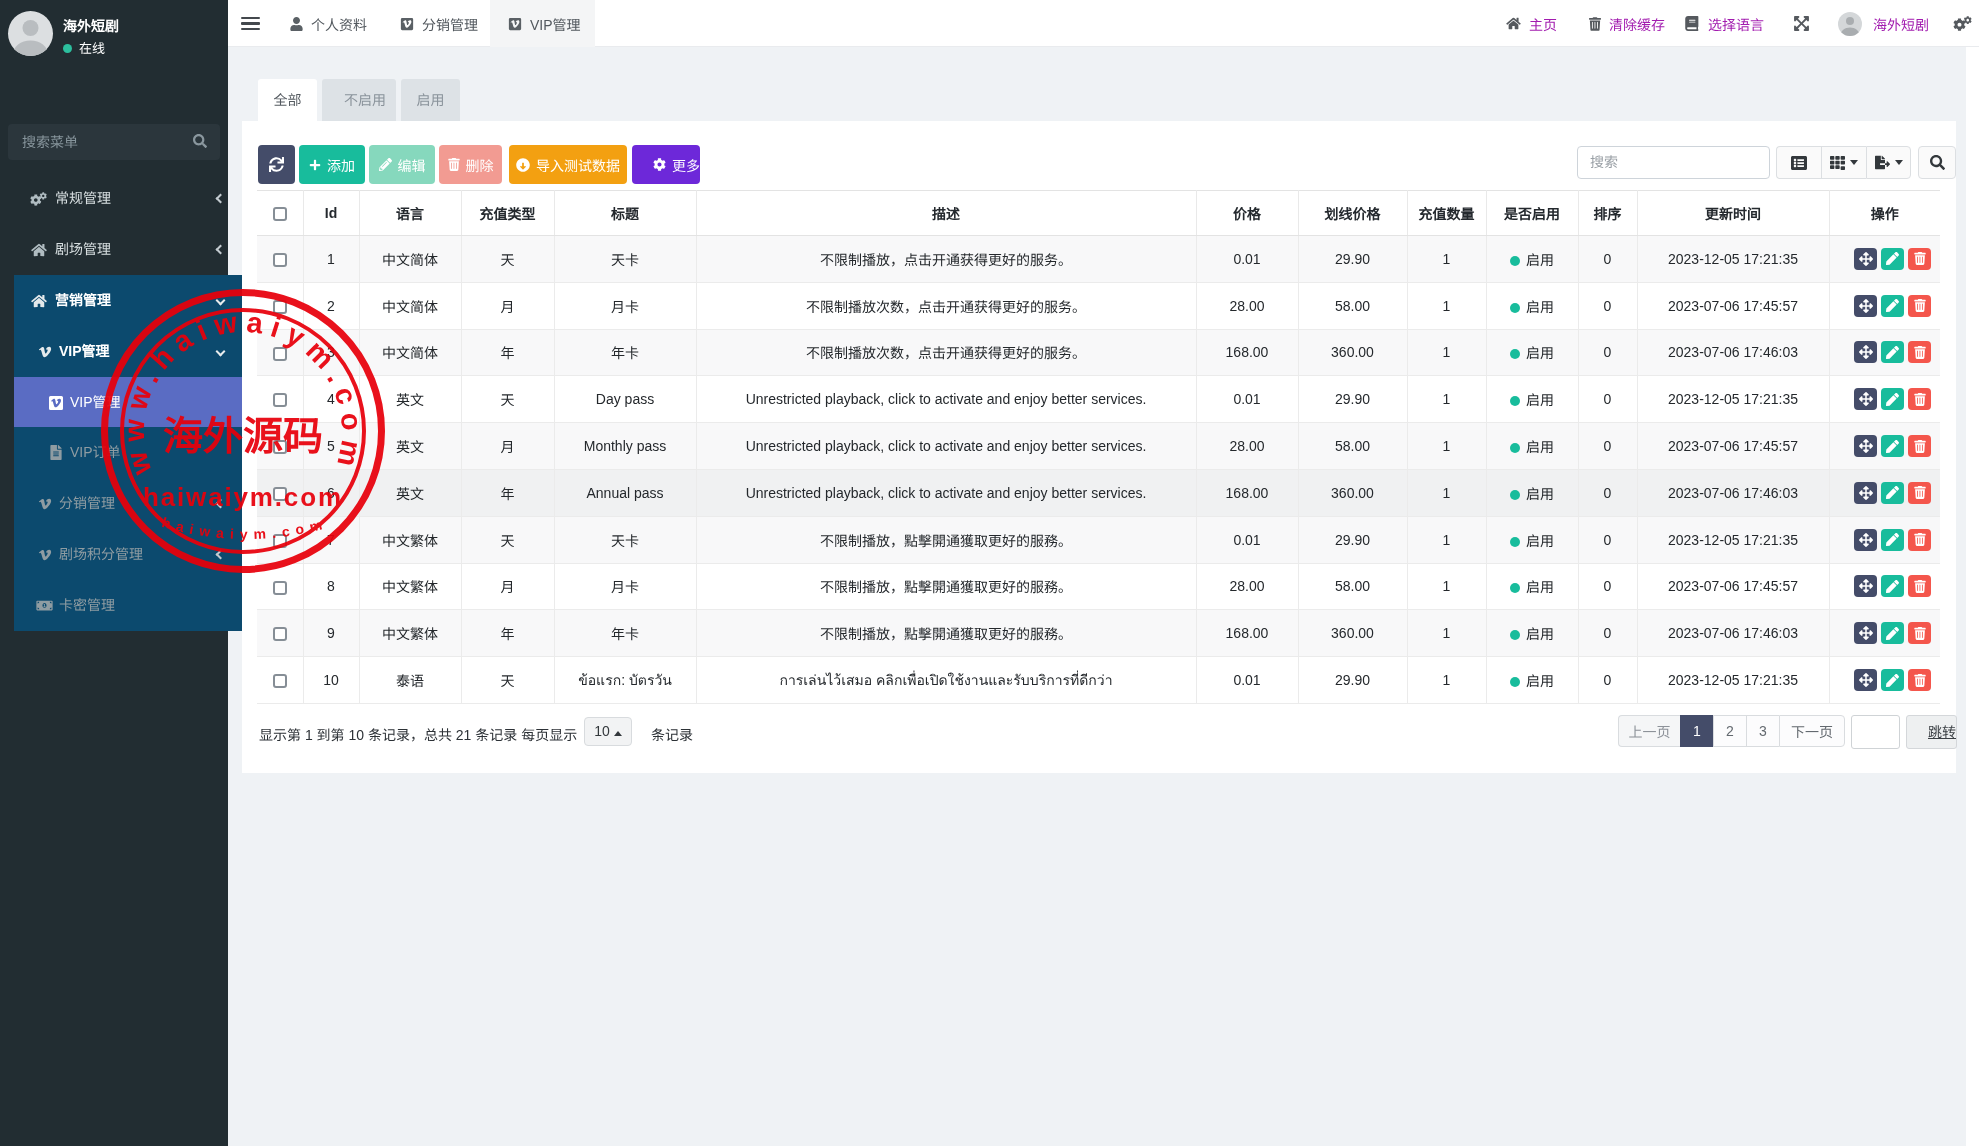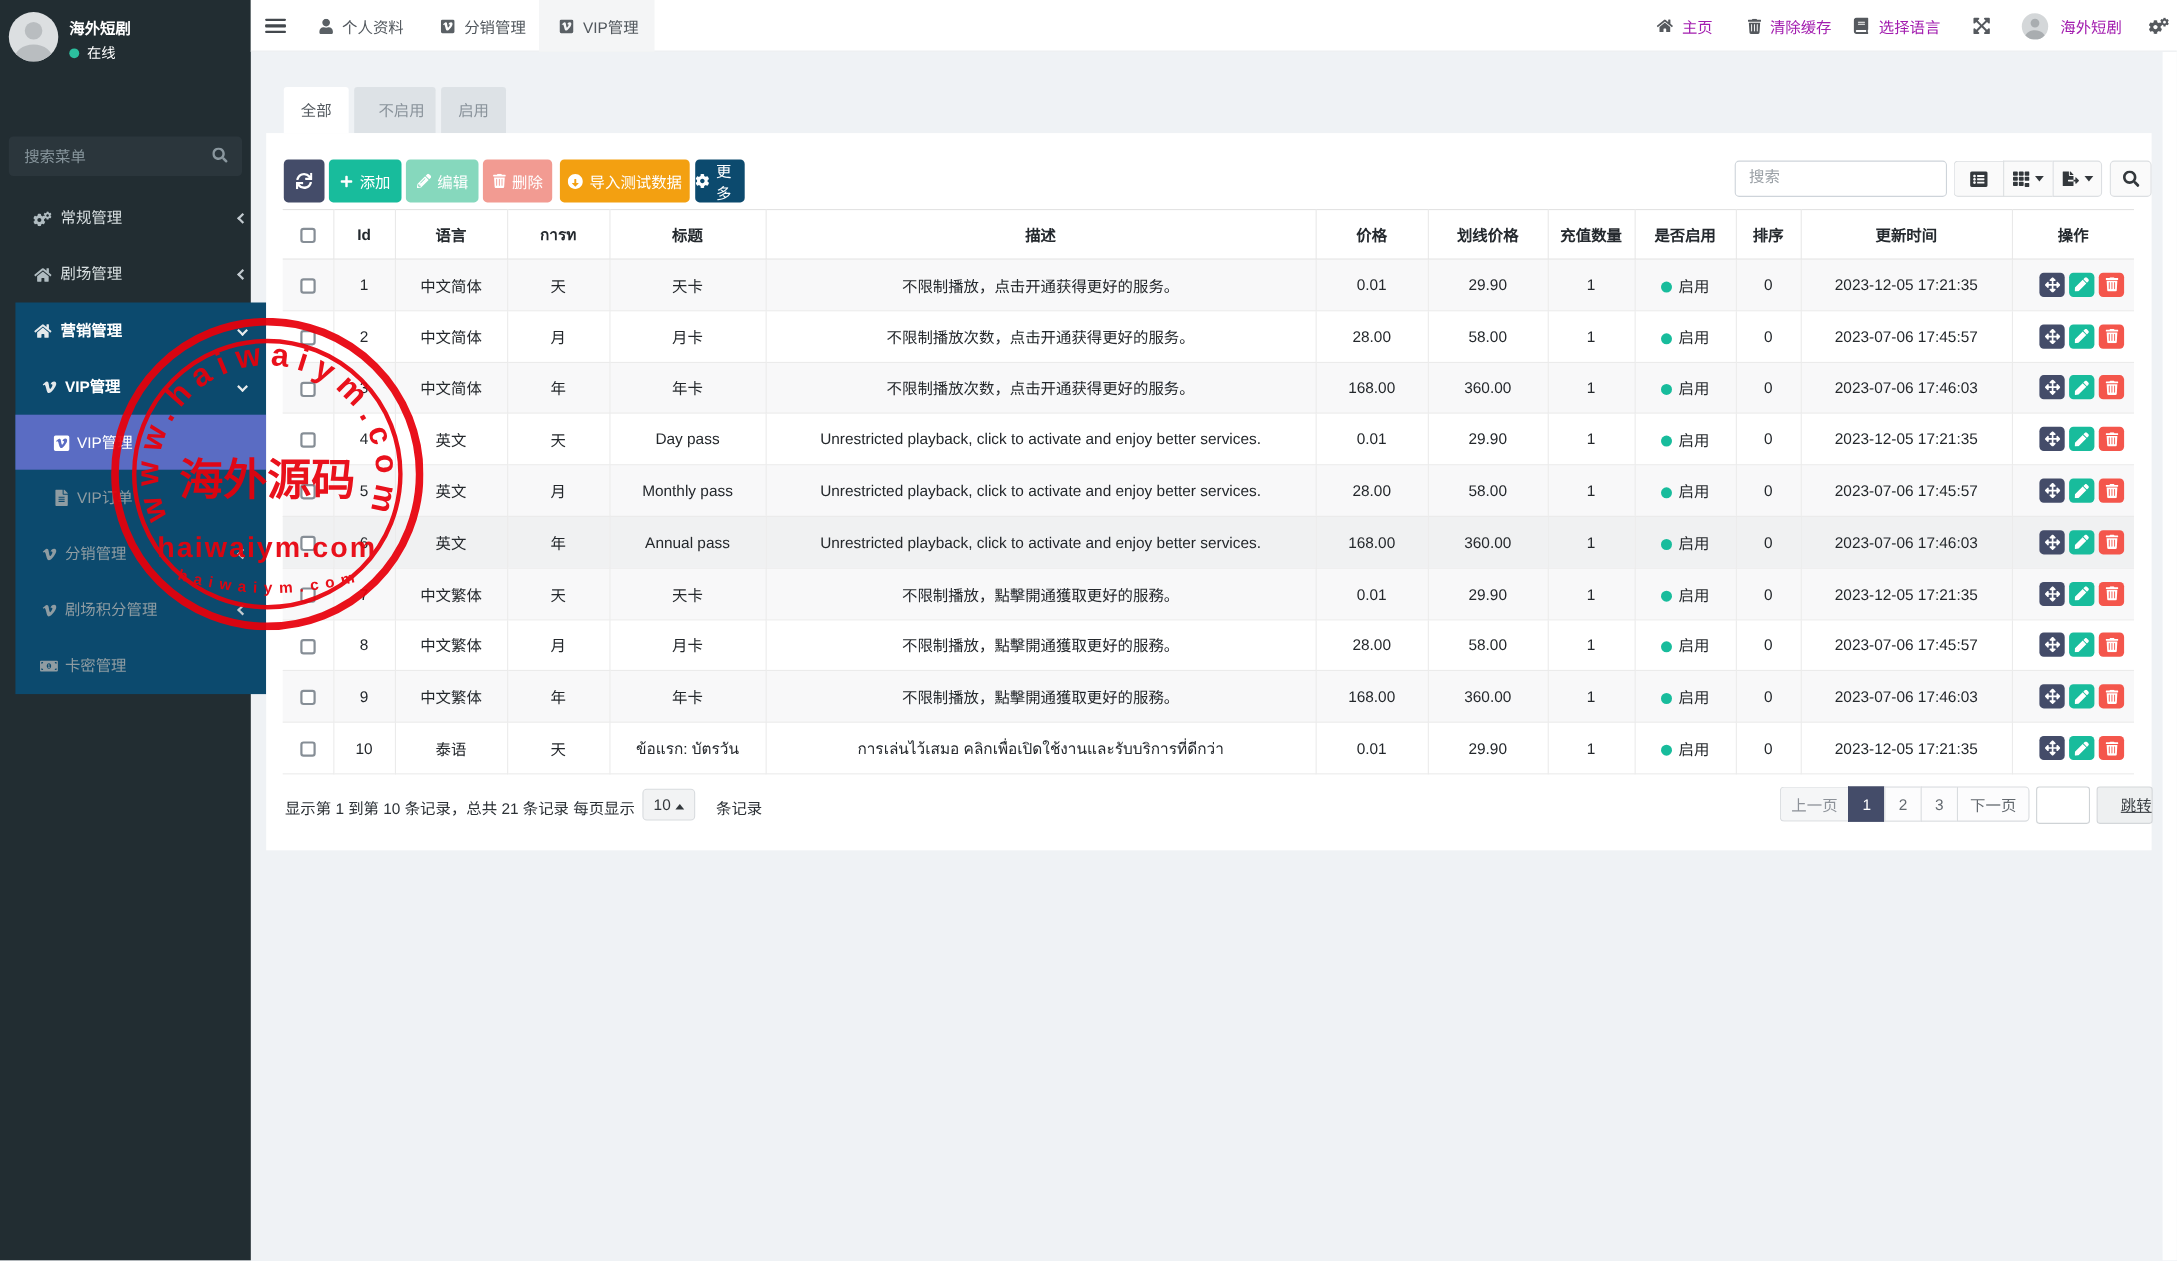--- a/index.html
+++ b/index.html
@@ -48,23 +48,23 @@
 .ctab{position:absolute;top:0;height:42px;line-height:42px;text-align:center;font-size:14px;background:#dde2e6;color:#8a939b;border-radius:3px 3px 0 0;}
 .ctab.on{background:#fff;color:#555b61;}
 #panel{position:absolute;left:242px;top:121px;width:1714px;height:652px;background:#fff;}
 
 .btn{position:absolute;top:24px;height:39px;border-radius:4px;color:#fff;font-size:14px;display:flex;align-items:center;justify-content:center;}
 #btn-refresh{left:16px;width:37px;background:#444c69;}
 #btn-add{left:57px;width:66px;background:#18bc9c;}
 #btn-edit{left:127px;width:66px;background:#86d8bd;}
 #btn-del{left:197px;width:63px;background:#f29b92;}
 #btn-import{left:267px;width:118px;background:#f3a011;}
-#btn-more{left:390px;width:45px;background:#0c4a6e;}
+#btn-more{left:390px;width:68px;background:#6d28d9;justify-content:flex-end;}
 .btn .bic{margin-right:6px;display:flex;align-items:center;}
-#srch{position:absolute;left:1335px;top:25px;width:193px;height:33px;border:1px solid #ced4da;border-radius:4px;background:#fff;color:#9aa0a6;font-size:14px;line-height:31px;padding-left:12px;font-family:Liberation Mono, monospace;}
+#srch{position:absolute;left:1335px;top:25px;width:193px;height:33px;border:1px solid #ced4da;border-radius:4px;background:#fff;color:#9aa0a6;font-size:14px;line-height:31px;padding-left:12px;}
 #btngrp{position:absolute;left:1534px;top:25px;width:135px;height:33px;display:flex;}
 #btngrp .gbtn{width:45px;height:33px;background:#fafafa;border:1px solid #dcdfe2;border-right-width:0;display:flex;align-items:center;justify-content:center;color:#33383c;}
 #btngrp .gbtn:first-child{border-radius:4px 0 0 4px;}
 #btngrp .gbtn:last-child{border-right-width:1px;border-radius:0 4px 4px 0;}
 #btn-search{position:absolute;left:1676px;top:25px;width:38px;height:33px;background:#fafafa;border:1px solid #dcdfe2;border-radius:4px;display:flex;align-items:center;justify-content:center;}
 .caret{display:inline-block;width:0;height:0;border-left:4px solid transparent;border-right:4px solid transparent;border-top:5px solid #33383c;margin-left:5px;}
 
 #tbl{position:absolute;left:15px;top:69px;width:1683px;border-collapse:collapse;table-layout:fixed;font-size:14px;}
 #tbl th{height:45px;font-weight:700;color:#24292e;text-align:center;border:1px solid #e9e9e9;border-top:1px solid #e3e3e3;border-bottom:1px solid #e3e3e3;background:#fff;font-size:14px;}
 #tbl td{height:46.8px;text-align:center;border:1px solid #ebebeb;color:#24282c;}
@@ -340,21 +340,21 @@
         <col style="width:92px">
         <col style="width:59px">
         <col style="width:192px">
         <col style="width:111px">
       </colgroup>
     <thead>
         <tr>
           <th><span class="cbx"></span></th>
           <th>Id</th>
           <th>语言</th>
-          <th>การท</th>
+          <th>充值类型</th>
           <th>标题</th>
           <th>描述</th>
           <th>价格</th>
           <th>划线价格</th>
           <th>充值数量</th>
           <th>是否启用</th>
           <th>排序</th>
           <th>更新时间</th>
           <th>操作</th>
         </tr>

